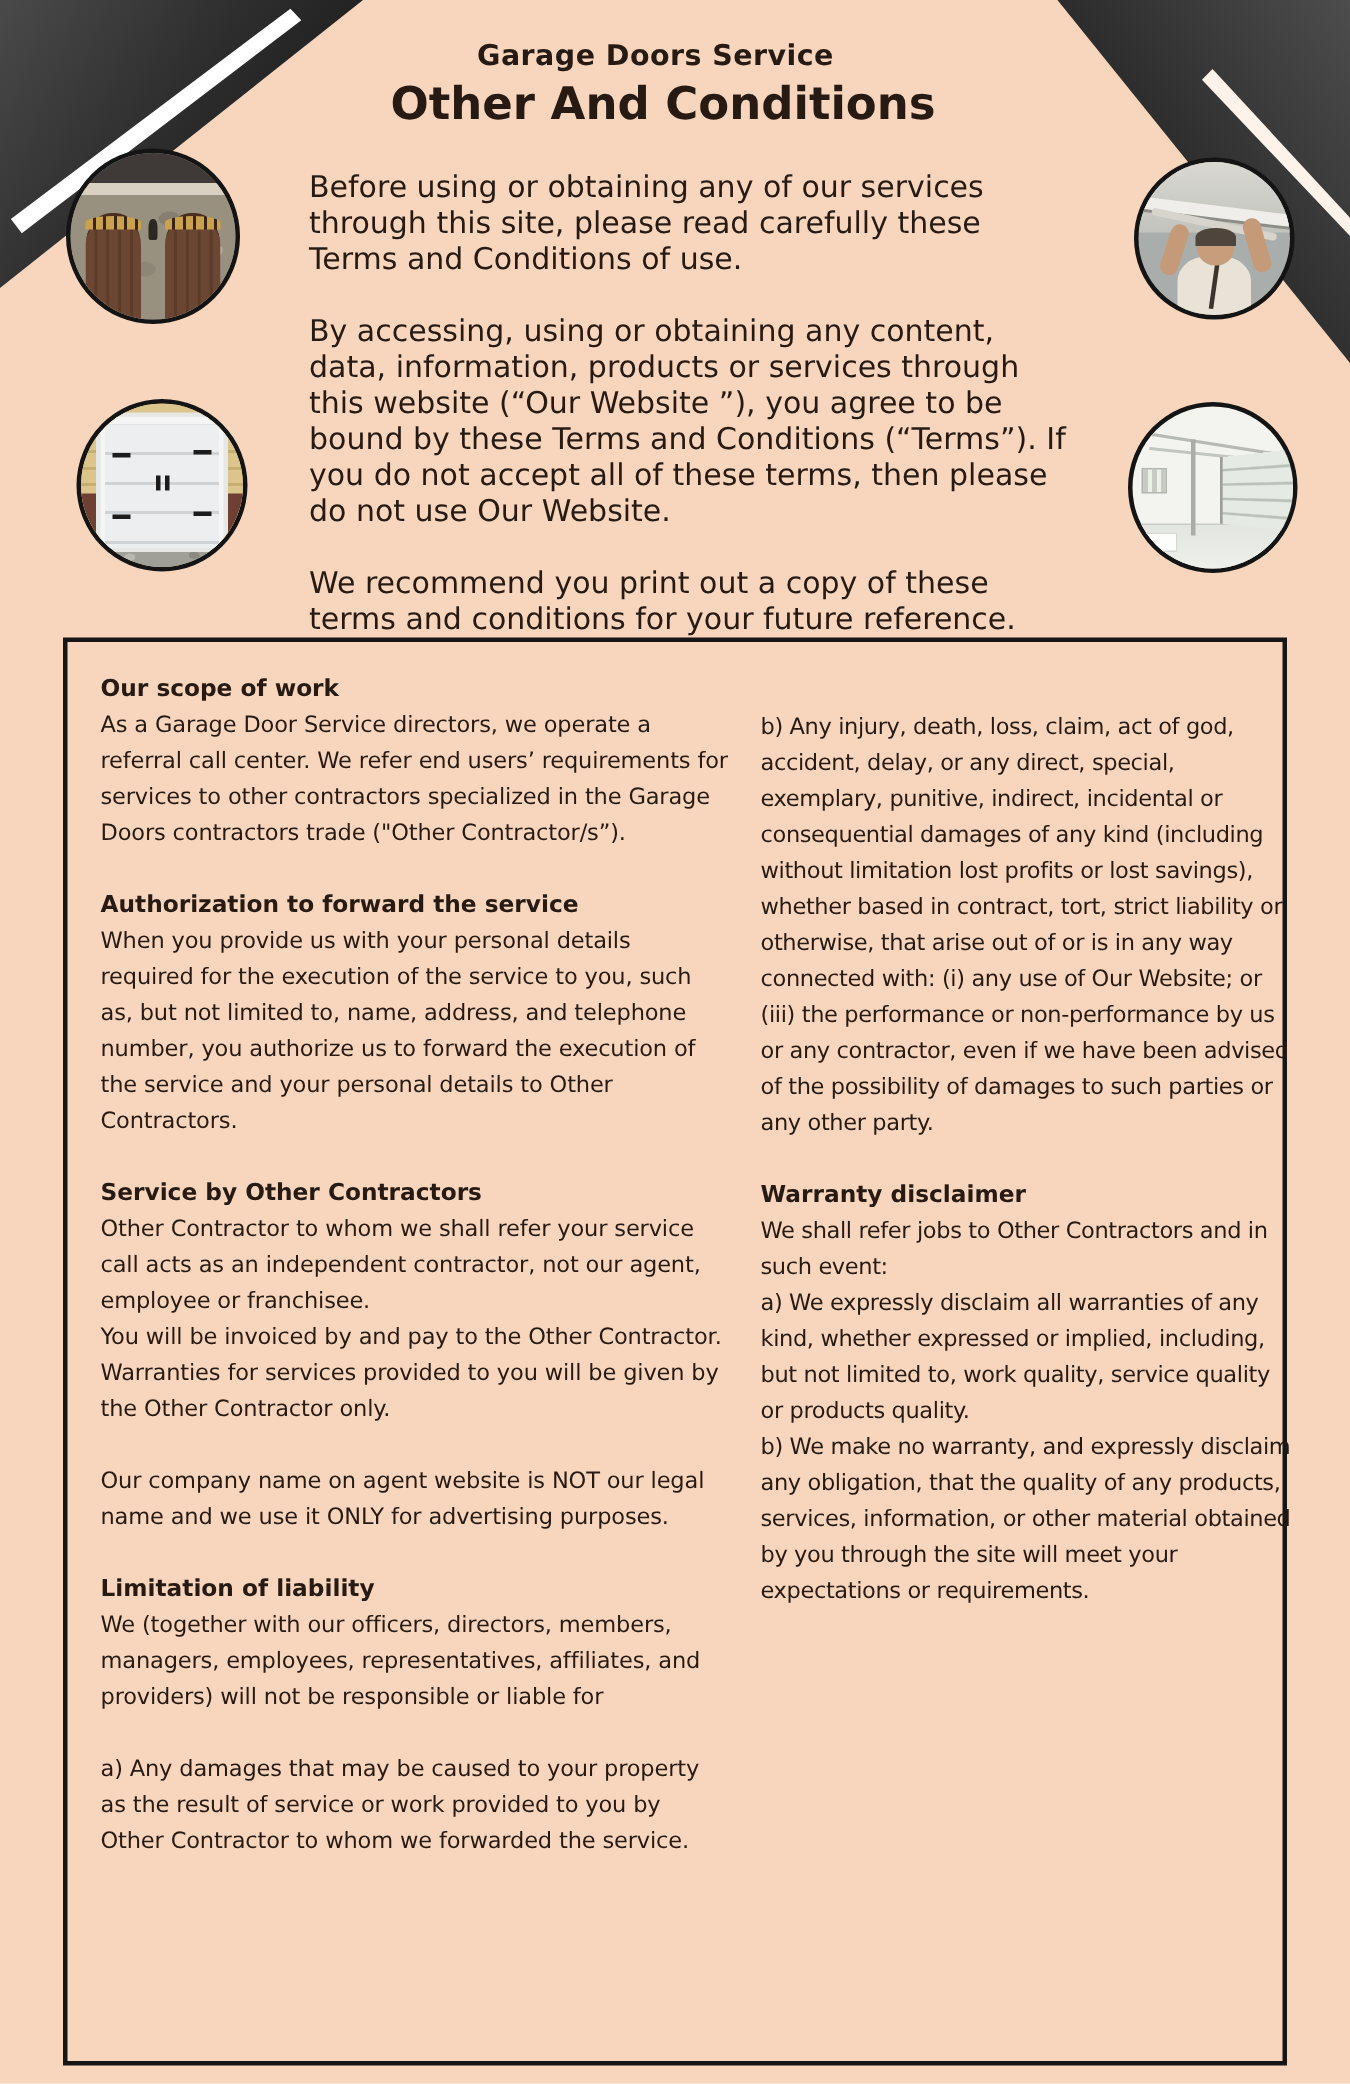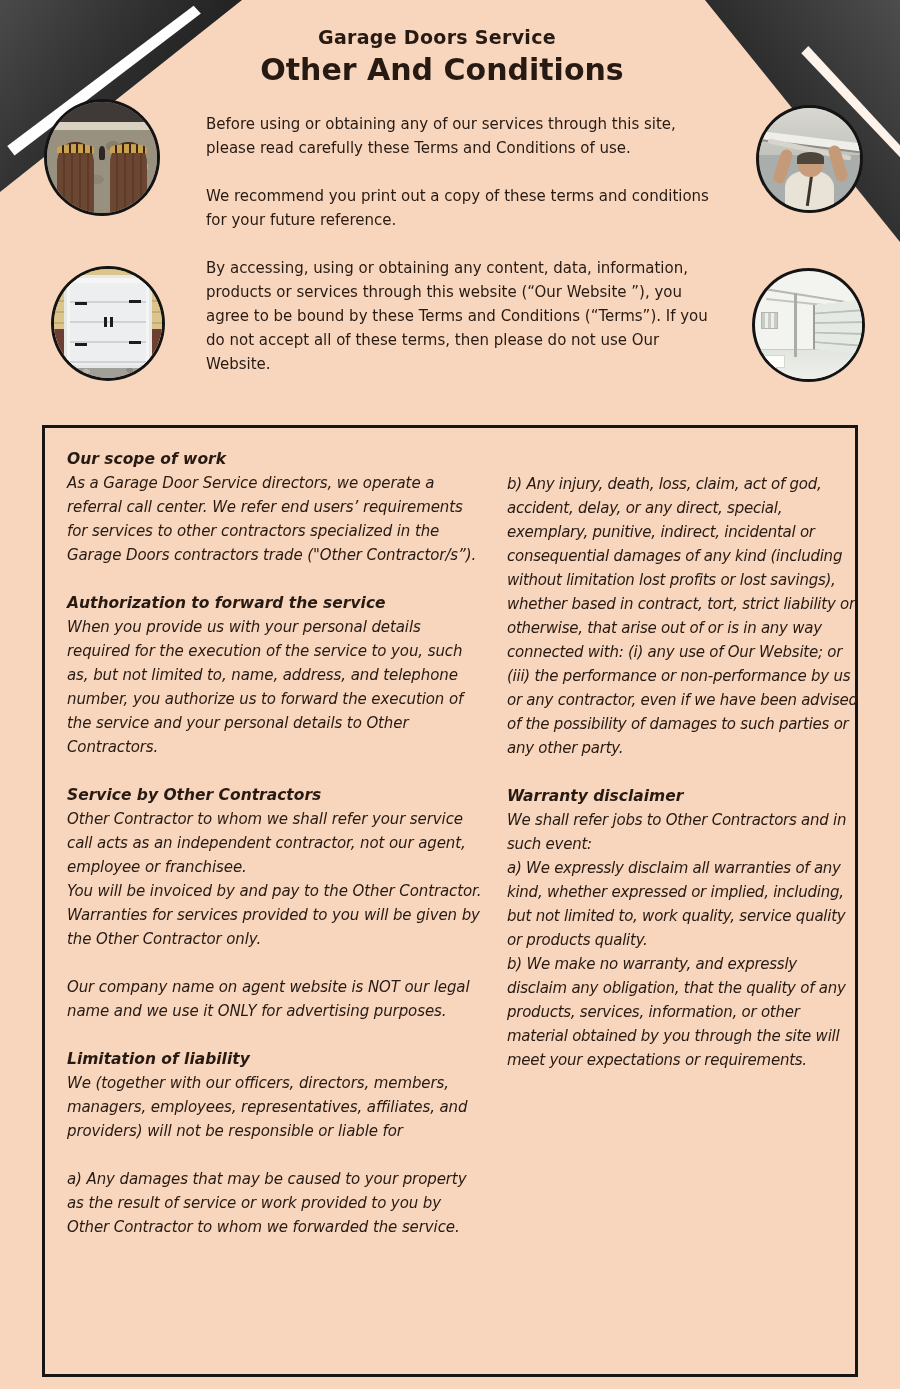--- a/index.html
+++ b/index.html
@@ -42,21 +42,21 @@
   .brand{
     position:absolute;top:26px;left:0;width:874px;
     text-align:center;font-weight:bold;font-size:19px;letter-spacing:.3px;
   }
   .title{
     position:absolute;top:52px;left:0;width:884px;margin:0;
     text-align:center;font-weight:bold;font-size:30px;letter-spacing:0;
     font-family:"DejaVu Sans","Liberation Sans",sans-serif;
   }
   
-  .intro{position:absolute;left:206px;top:112px;width:512px;font-size:15px;line-height:24px;}
+  .intro{position:absolute;left:206px;top:112px;width:512px;font-size:20px;line-height:24px;}
   .intro p{margin:0 0 24px 0;}
   
   .photo{
     position:absolute;border-radius:50%;border:3px solid #141414;
     overflow:hidden;box-sizing:border-box;
   }
   .photo *{position:absolute;}
   .ph-tl{left:44px;top:99px;width:116px;height:117px;background:#9d9588;}
   .ph-tl .eave{left:0;top:0;width:100%;height:20%;background:#3f3a37;}
   .ph-tl .trim{left:0;top:18%;width:100%;height:7%;background:#d9d2c2;}
@@ -114,43 +114,43 @@
   .ph-br .dev{left:6%;top:38%;width:14%;height:14%;background:
      repeating-linear-gradient(90deg,#c7cbc4 0 3px,#edefe9 3px 6px);border:1px solid #b2b6af;}
   
   .terms-box{
     position:absolute;left:42px;top:425px;width:816px;height:952px;
     border:3px solid #161616;box-sizing:border-box;
   }
   .col{position:absolute;font-size:15px;line-height:24px;letter-spacing:-.1px;}
   .col-left{left:22px;top:19px;width:420px;}
   .col-right{left:462px;top:44px;width:354px;letter-spacing:-.25px;}
-  .sec{margin:0 0 24px 0;font-style:italic;}
+  .sec{margin:0 0 24px 0;}
   .sec h3{margin:0;font-size:15.5px;font-weight:bold;line-height:24px;letter-spacing:0;}
   .sec p{margin:0;white-space:pre-line;}
   .sec p + p{margin-top:24px;}
 </style>
 </head>
 <body>
 
 <div class="page">
 
   <div class="corner corner-tr2"></div>
   <div class="corner corner-tr"></div>
   <div class="stripe-tr"></div>
   <div class="corner corner-tl"></div>
   <div class="stripe-tl"></div>
 
   <div class="brand">Garage Doors Service</div>
   <h1 class="title">Other And Conditions</h1>
 
   <div class="intro">
     <p>Before using or obtaining any of our services through this site, please read carefully these Terms and Conditions of use.</p>
+    <p>By accessing, using or obtaining any content, data, information, products or services through this website (“Our Website ”), you agree to be bound by these Terms and Conditions (“Terms”). If you do not accept all of these terms, then please do not use Our Website.</p>
     <p>We recommend you print out a copy of these terms and conditions for your future reference.</p>
-    <p>By accessing, using or obtaining any content, data, information, products or services through this website (“Our Website ”), you agree to be bound by these Terms and Conditions (“Terms”). If you do not accept all of these terms, then please do not use Our Website.</p>
   </div>
 
   <div class="photo ph-tl">
     <div class="stone"></div>
     <div class="eave"></div>
     <div class="trim"></div>
     <div class="door d1"></div>
     <div class="door d2"></div>
     <div class="win w1"></div>
     <div class="win w2"></div>

